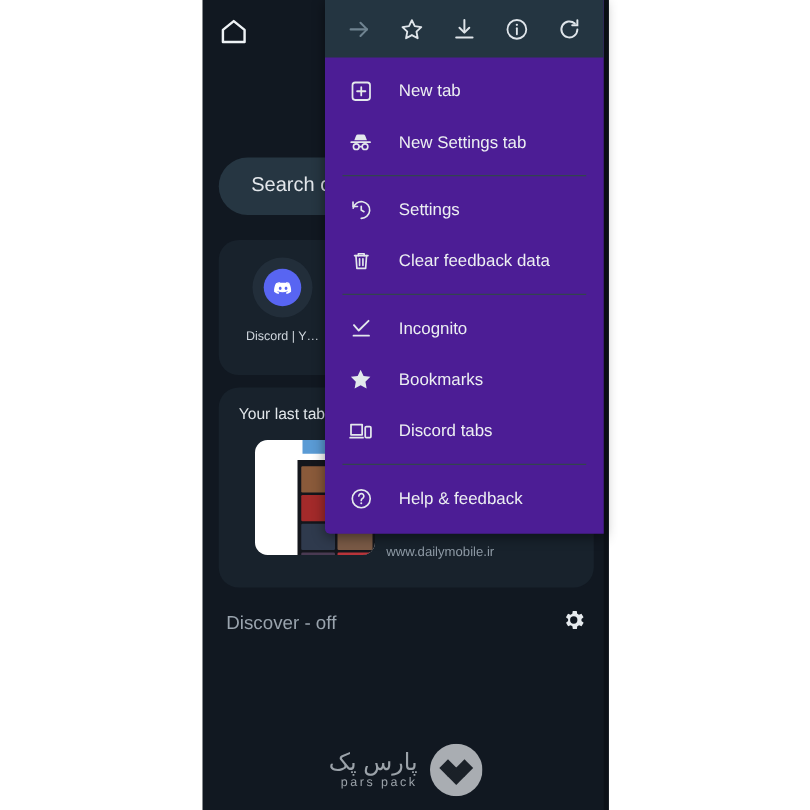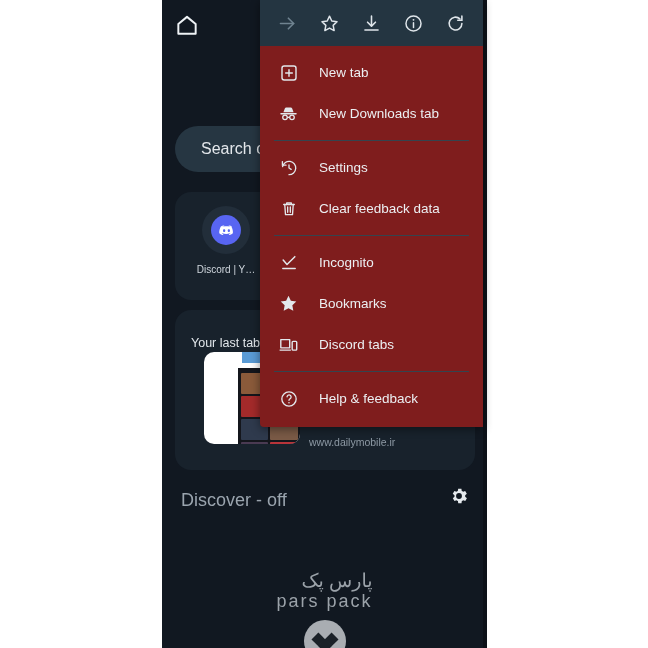--- a/index.html
+++ b/index.html
@@ -86,21 +86,20 @@
     position: absolute;
     left: 13px; top: 310px;
     width: 300px; height: 160px;
     background: #18222c;
     border-radius: 16px;
   }
   .lasttab-title {
     position: absolute; left: 16px; top: 14px;
     font-size: 12.5px; color: #e1e6ea;
     white-space: nowrap;
-    margin-top: 12px;
   }
   .thumb-wrap {
     position: absolute;
     left: 29px; top: 42px;
     width: 96px; height: 92px;
     background: #ffffff;
     border-radius: 10px;
     overflow: hidden;
   }
   .thumb-bars {
@@ -129,48 +128,47 @@
   }
 
   
   .discover-row {
     position: absolute;
     left: 0; top: 486px;
     width: 325px; height: 30px;
   }
   .discover-text {
     position: absolute; left: 19px; top: 4px;
-    font-size: 18px; color: #9aa4ae;
+    font-size: 15px; color: #9aa4ae;
     white-space: nowrap;
   }
   .discover-gear {
     position: absolute; right: 18px; top: 0;
     width: 20px; height: 20px;
   }
 
   
   .logo-wrap {
     position: absolute;
     left: 0; top: 588px;
     width: 325px; height: 56px;
     display: flex; align-items: center; justify-content: center;
     gap: 10px;
-    flex-direction: column;
   }
   .logo-text { display: flex; flex-direction: column; align-items: flex-end; gap: 2px; }
   .logo-fa { font-size: 19px; color: #9ba2a9; letter-spacing: 1px; line-height: 1; direction: rtl; }
-  .logo-en { font-size: 18px; color: #9ba2a9; letter-spacing: 2px; line-height: 1; }
+  .logo-en { font-size: 10px; color: #9ba2a9; letter-spacing: 2px; line-height: 1; }
   .logo-mark { width: 42px; height: 42px; }
 
   
   #menu {
     position: absolute;
     left: 260px; top: 0;
     width: 223px;
-    background: #7f1d1d;
+    background: #4c1d95;
     border-bottom-left-radius: 4px;
     box-shadow: 0 2px 10px rgba(0,0,0,.45);
     overflow: hidden;
   }
   .menu-toolbar {
     height: 46px;
     background: #243541;
     display: flex;
     align-items: center;
     justify-content: space-around;
@@ -354,21 +352,21 @@
       <div class="menu-item">
         <span class="mi-icon">
           <svg viewBox="0 0 24 24" width="21" height="21" fill="none" stroke="#e3e8ec" stroke-width="1.5">
             <path d="M6.2 10.5l1.6-4.2a1.8 1.8 0 011.7-1.1h5a1.8 1.8 0 011.7 1.1l1.6 4.2z" fill="#e3e8ec" stroke="none"></path>
             <path d="M3.4 12.3h17.2" stroke-linecap="round" stroke-width="1.6"></path>
             <circle cx="8" cy="16.4" r="2.6"></circle>
             <circle cx="16" cy="16.4" r="2.6"></circle>
             <path d="M10.6 16.4h2.8"></path>
           </svg>
         </span>
-        <span class="mi-label">New Downloads tab</span>
+        <span class="mi-label">New Settings tab</span>
       </div>
 
       <div class="menu-sep"></div>
 
       <div class="menu-item">
         <span class="mi-icon">
           <svg viewBox="0 0 24 24" width="20" height="20" fill="none" stroke="#e3e8ec" stroke-width="1.6" stroke-linecap="round">
             <path d="M4.3 10.2A8 8 0 1112 20"></path>
             <path d="M8.4 8.6H4.1V4.3"></path>
             <path d="M12 8.4V12l2.6 1.6"></path>

